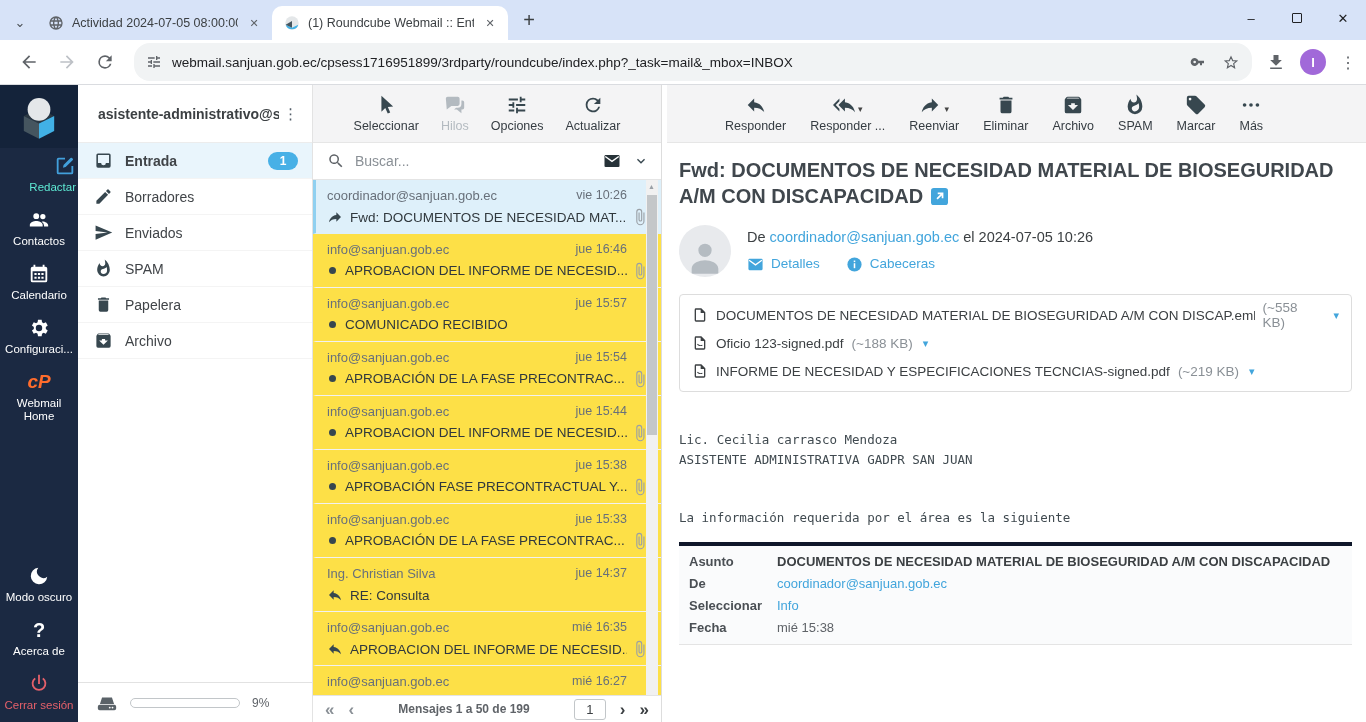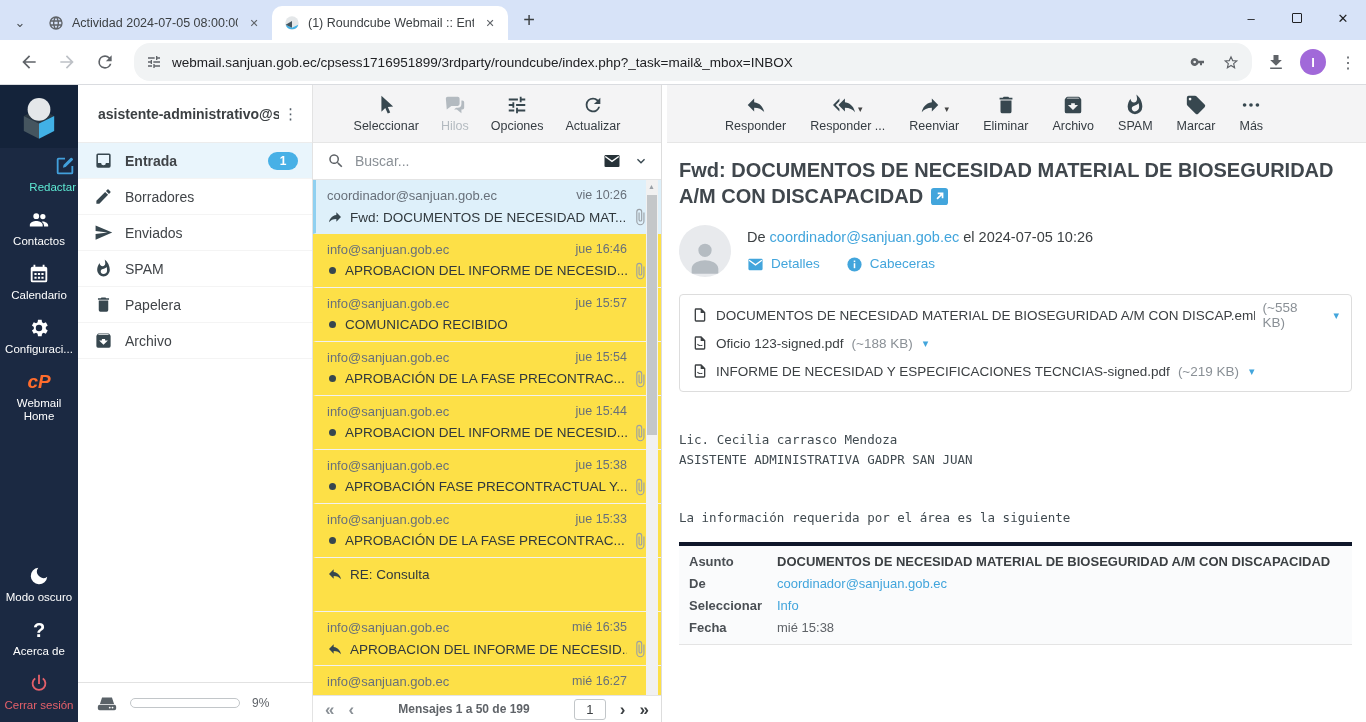--- a/index.html
+++ b/index.html
@@ -531,20 +531,24 @@
               <span class="dot"></span>
               <span class="m-subj">APROBACIÓN DE LA FASE PRECONTRAC...</span>
      <span class="ic clip">
                 <svg viewBox="0 0 24 24" fill="currentColor">
                   <path d="M16.5 6v11.5a4 4 0 0 1-8 0V5a2.5 2.5 0 0 1 5 0v10.5a1 1 0 0 1-2 0V6H10v9.5a2.5 2.5 0 0 0 5 0V5a4 4 0 0 0-8 0v12.5a5.5 5.5 0 0 0 11 0V6z"></path>
                 </svg>
               </span>
             </div>
    </div>
           <div class="msg">
+     <div class="m1">
+              <span class="m-sender">Ing. Christian Silva</span>
+     <span class="m-date">jue 14:37</span>
+            </div>
      <div class="m2">
               <span class="ic flag">
                 <svg viewBox="0 0 24 24" fill="currentColor">
                   <path d="M10 9V5l-7 7 7 7v-4.1c5 0 8.5 1.6 11 5.1-1-5-4-10-11-11z"></path>
                 </svg>
               </span>
               <span class="m-subj">RE: Consulta</span>
      </div>
    </div>
           <div class="msg">

